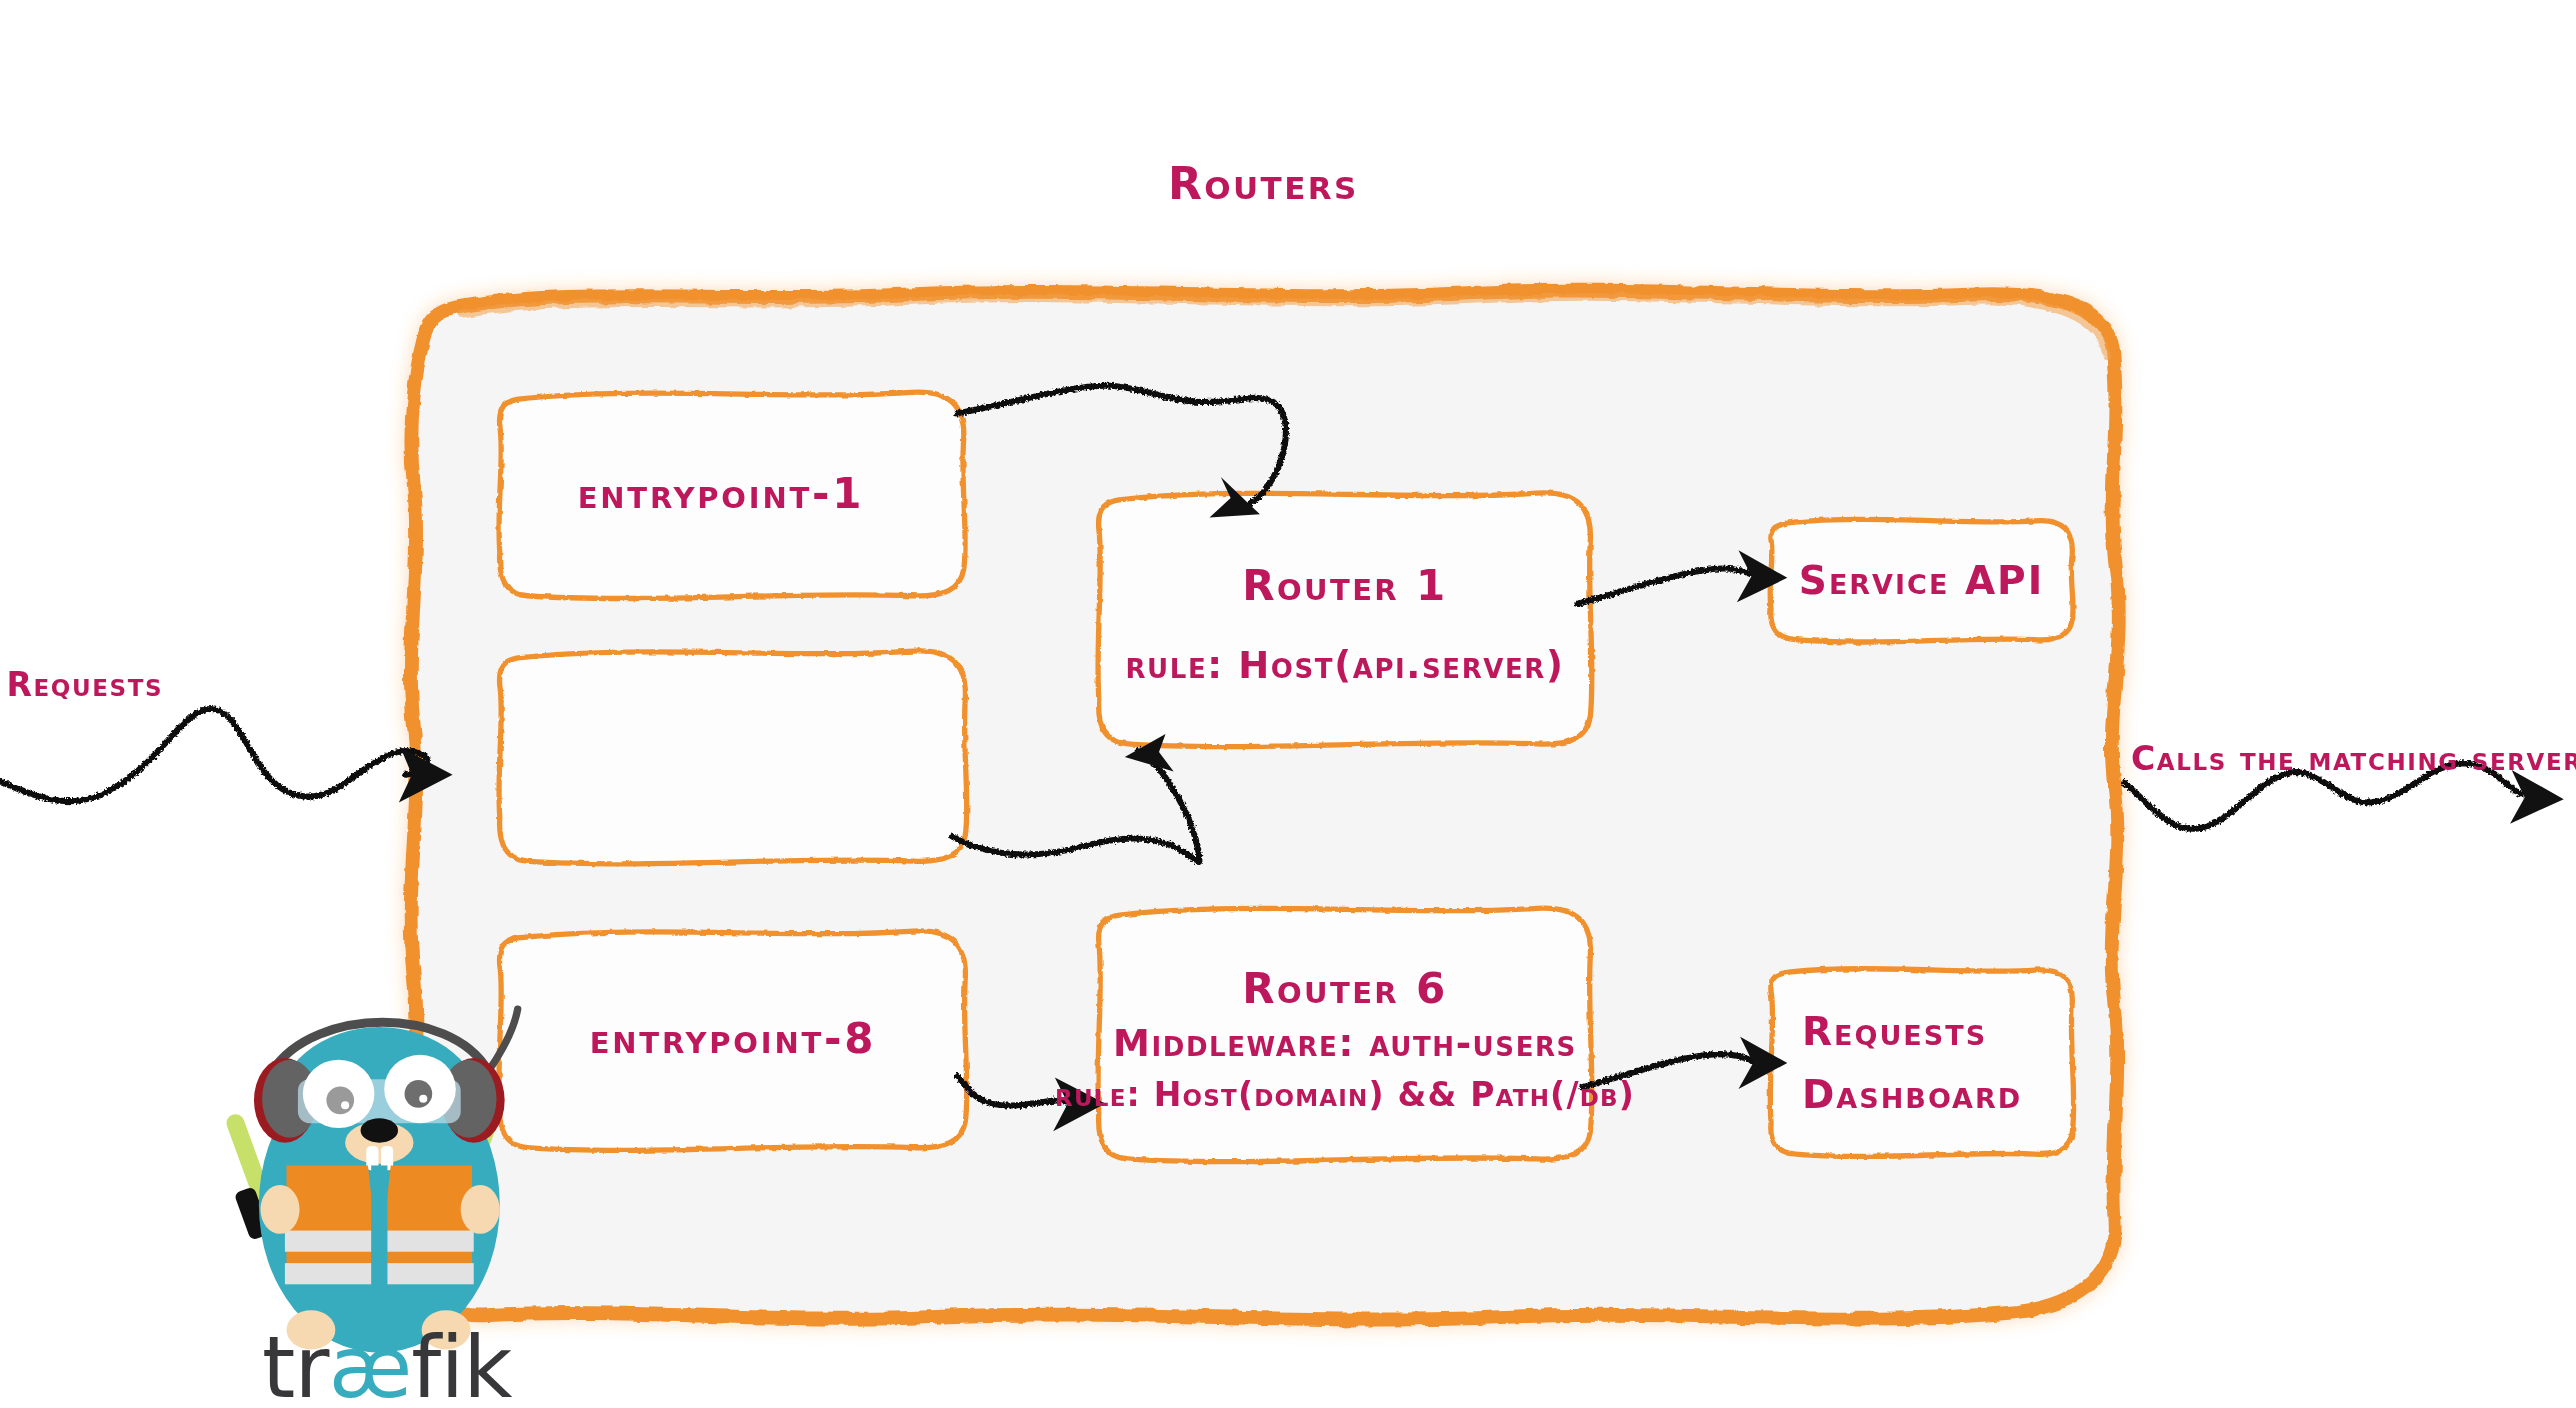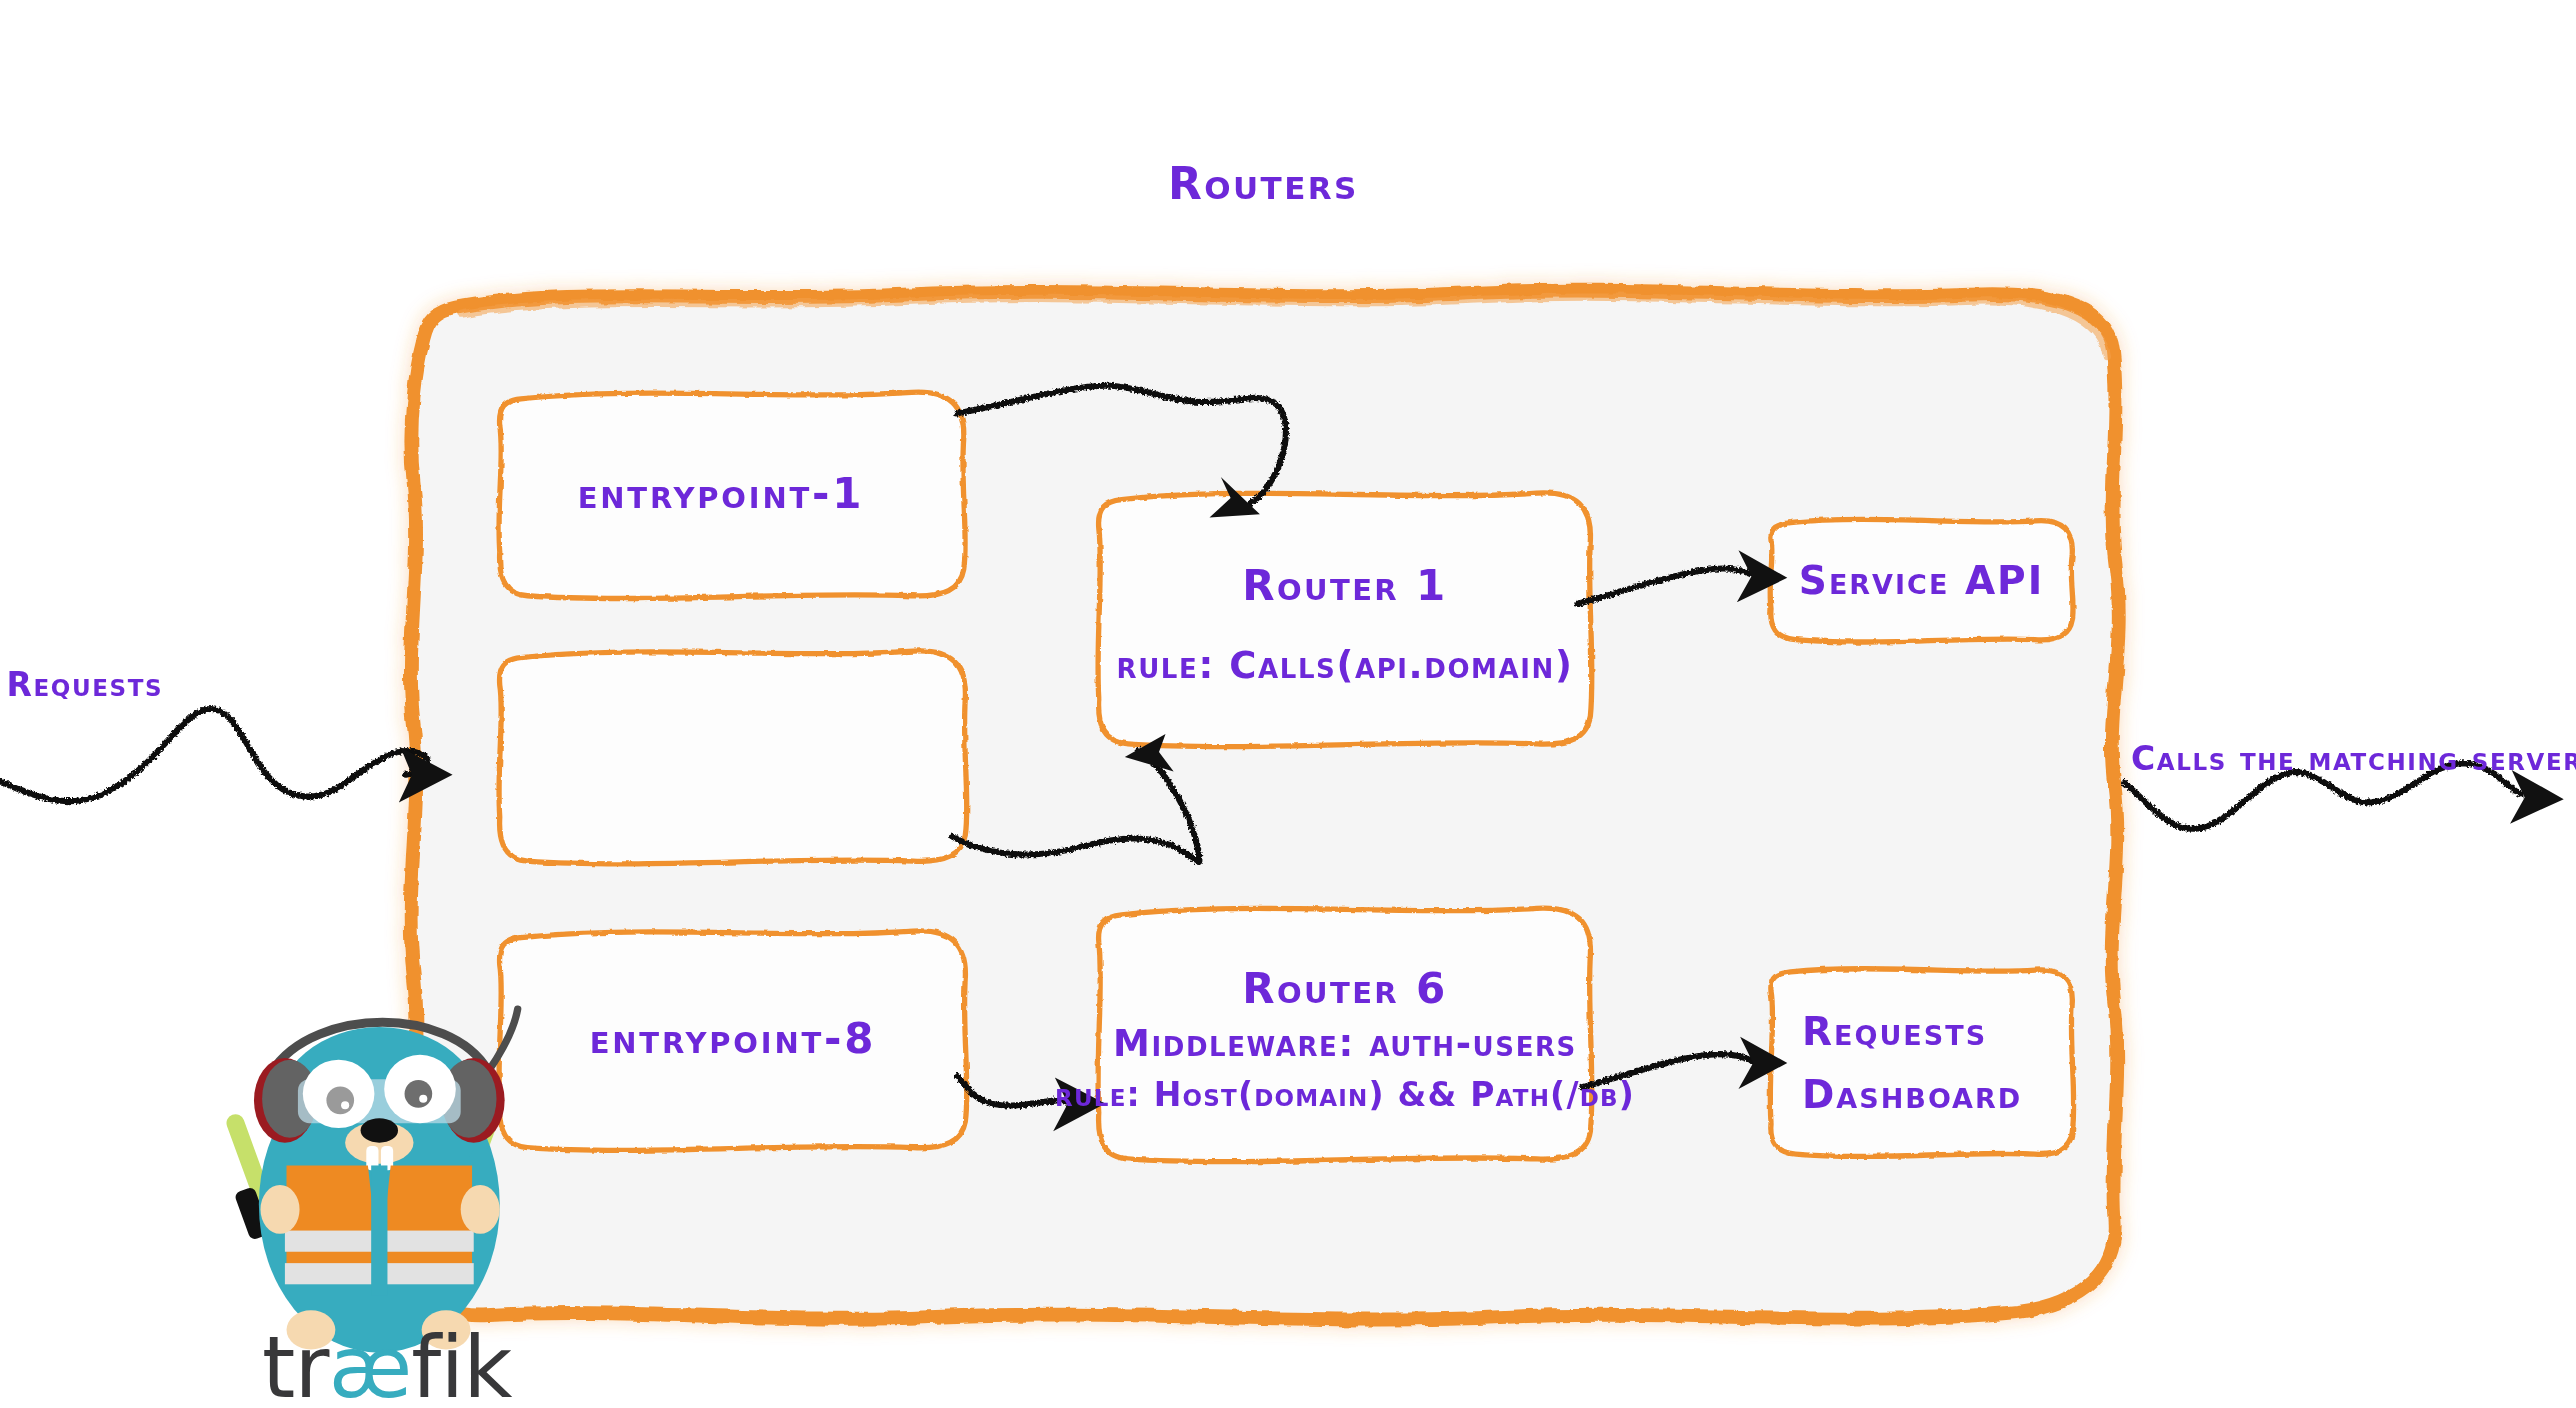--- a/index.html
+++ b/index.html
@@ -8,21 +8,21 @@
     font-family:"DejaVu Sans","Liberation Sans",sans-serif;
   }
   #stage{position:absolute;inset:0;width:2576px;height:1408px;}
   #stage svg.layer{position:absolute;left:0;top:0;width:2576px;height:1408px;overflow:visible;}
 
   
   .hand{
     font-family:"DejaVu Sans","Liberation Sans",sans-serif;
     font-variant:small-caps;
     font-weight:600;
-    color:#6d28d9;
+    color:#be185d;
     letter-spacing:1.2px;
     white-space:nowrap;
     line-height:1.08;
   }
   .txt{position:absolute;}
 
   #title{font-size:44px;letter-spacing:2.4px;left:1167px;top:160px;}
 
   .ep-label{font-size:42px;letter-spacing:2.8px;}
   .rt-title{font-size:42px;letter-spacing:2.4px;}
@@ -246,21 +246,21 @@
 
   <div class="boxtext" style="left:488px;top:392px;width:466px;height:203px;">
     <div class="hand ep-label">entrypoint-1</div>
   </div>
   <div class="boxtext" style="left:500px;top:931px;width:466px;height:216px;">
     <div class="hand ep-label">entrypoint-8</div>
   </div>
 
   <div class="boxtext" style="left:1099px;top:505px;width:492px;height:239px;gap:37px;">
     <div class="hand rt-title">Router 1</div>
-    <div class="hand rt-rule">rule: Calls(api.domain)</div>
+    <div class="hand rt-rule">rule: Host(api.server)</div>
   </div>
 
   <div class="boxtext" style="left:1099px;top:920px;width:492px;height:239px;gap:13px;">
     <div class="hand rt-title">Router 6</div>
     <div class="hand rt-rule">Middleware: auth-users</div>
     <div class="hand rt-rule-sm">rule: Host(domain) &amp;&amp; Path(/db)</div>
   </div>
 
   <div class="boxtext" style="left:1771px;top:521px;width:301px;height:120px;">
     <div class="hand svc-label">Service API</div>

